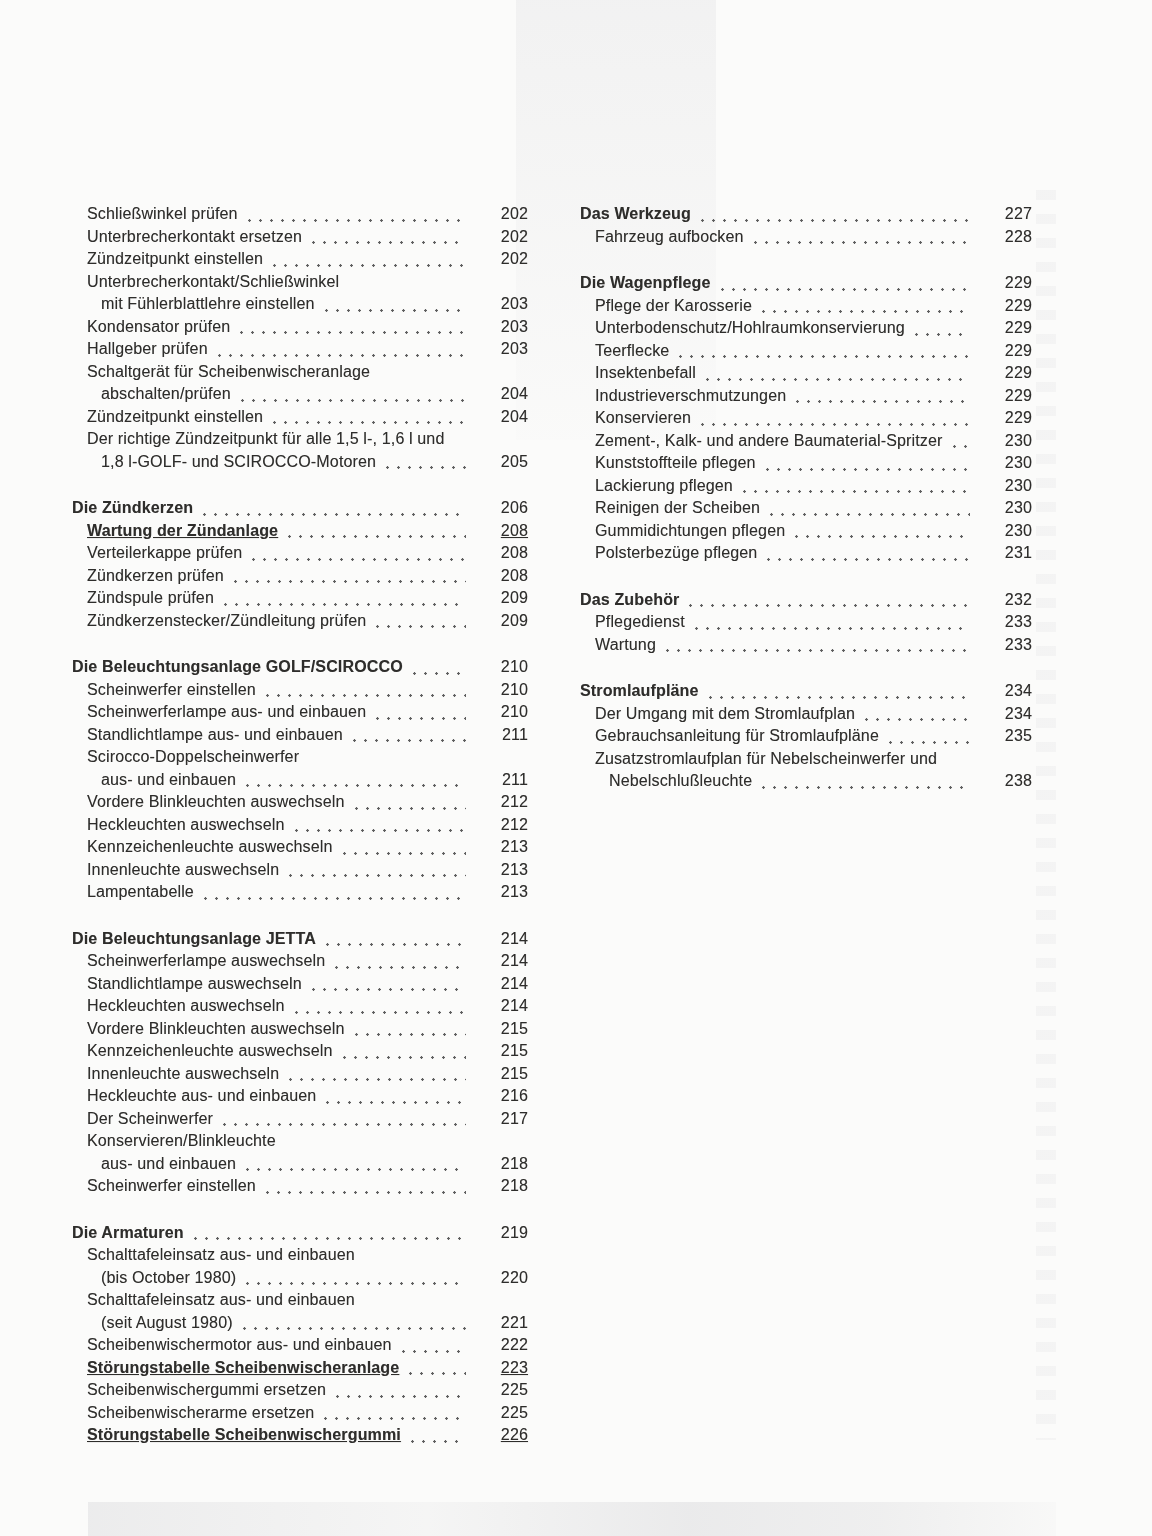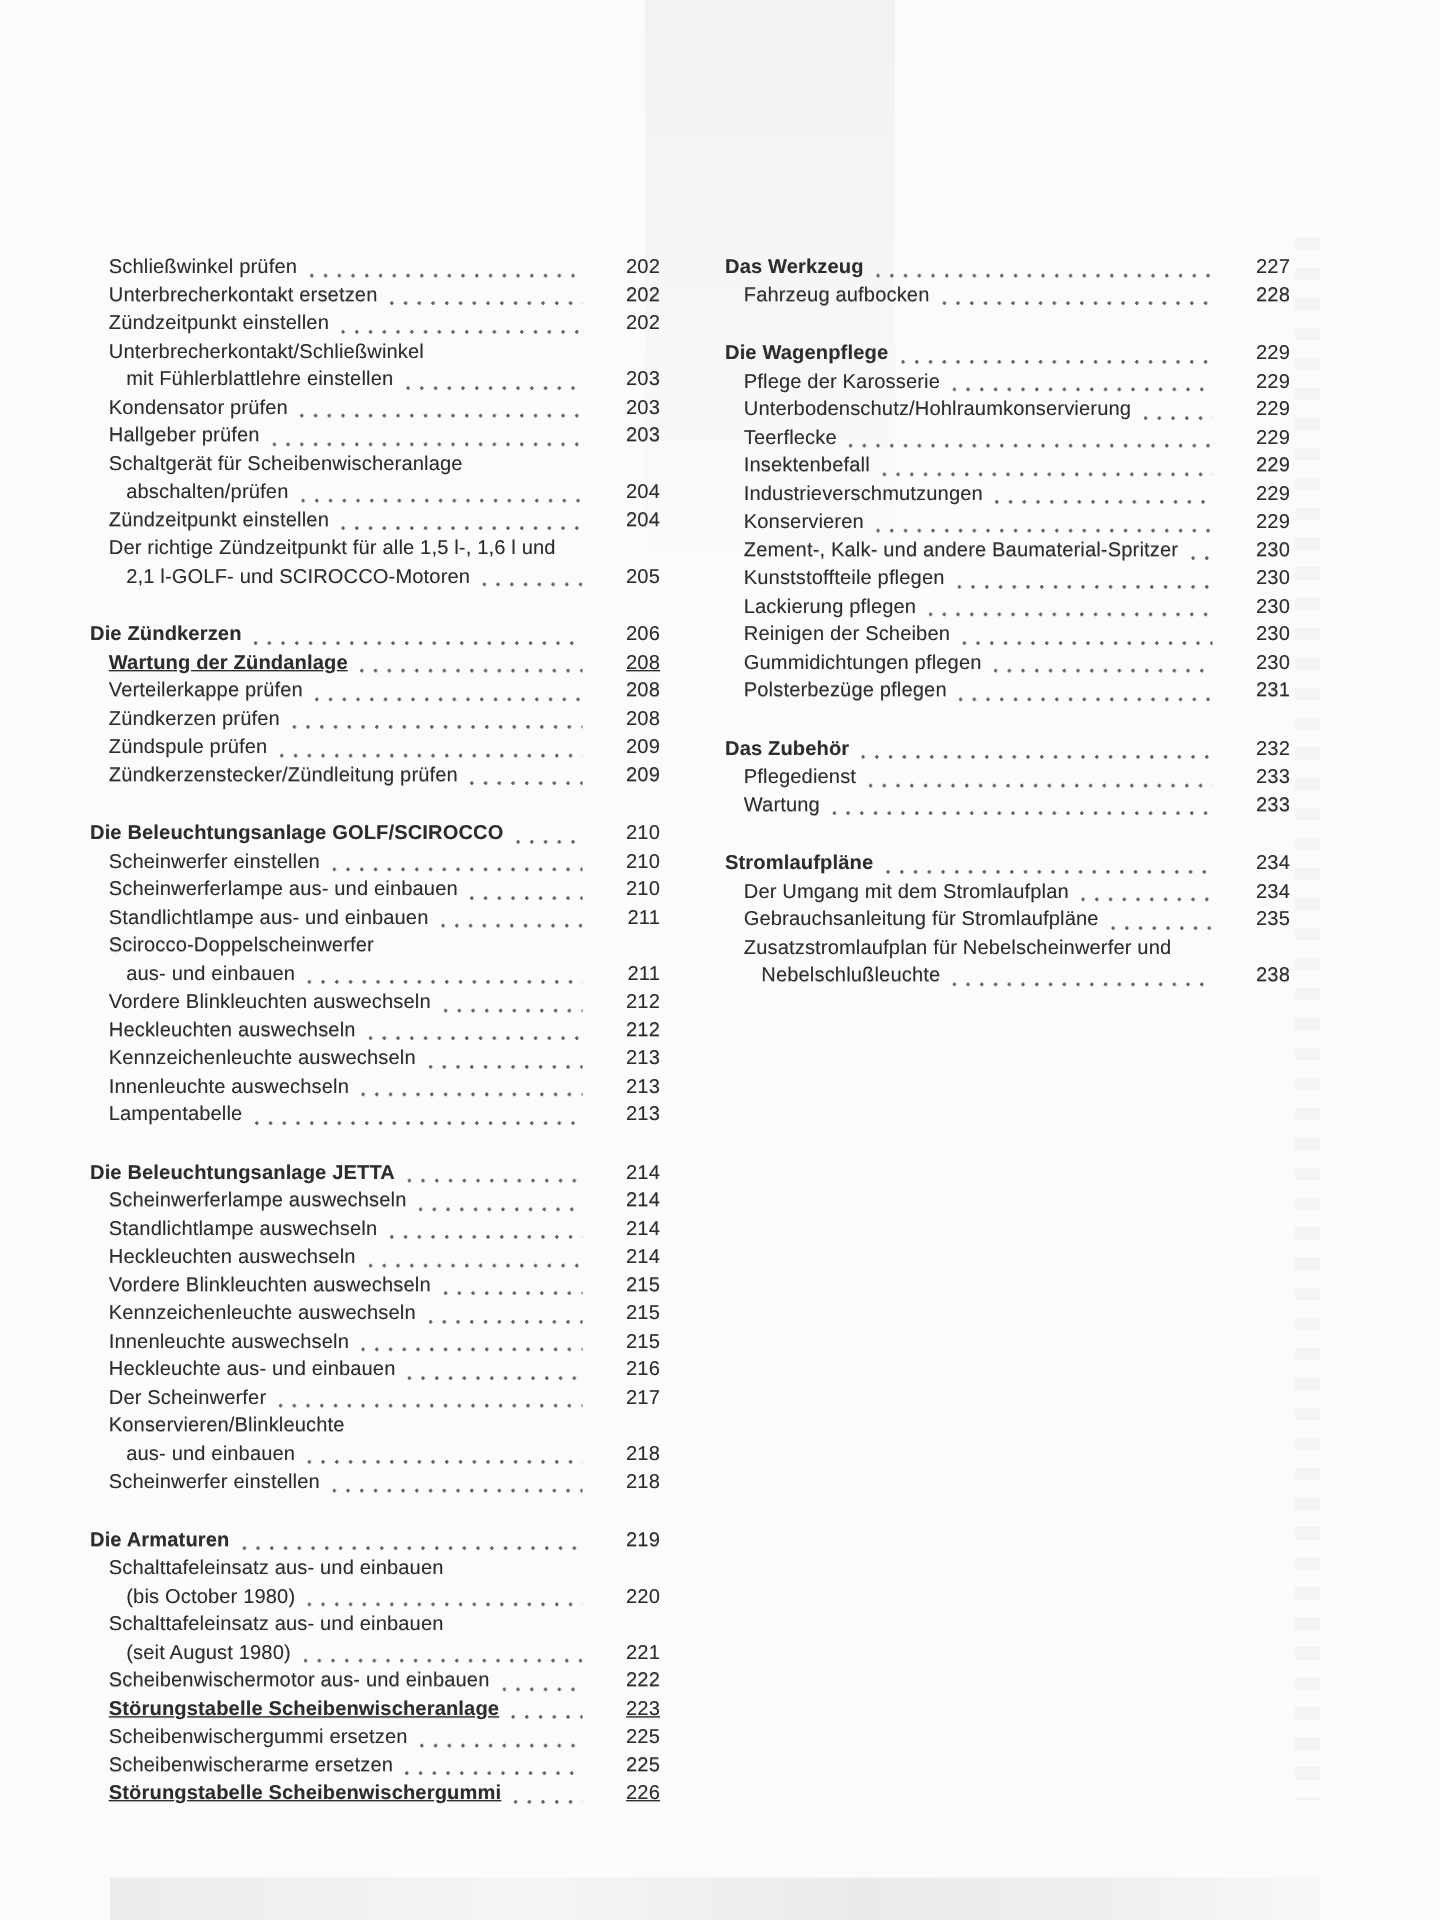--- a/index.html
+++ b/index.html
@@ -133,21 +133,21 @@
         </div>
         <div class="row entry">
           <span class="label">Zündzeitpunkt einstellen</span>
           <span class="dots"></span>
           <span class="pagenum">204</span>
         </div>
         <div class="row entry">
           <span class="label">Der richtige Zündzeitpunkt für alle 1,5 l-, 1,6 l und</span>
         </div>
         <div class="row continuation">
-          <span class="label">2,1 l-GOLF- und SCIROCCO-Motoren</span>
+          <span class="label">1,8 l-GOLF- und SCIROCCO-Motoren</span>
           <span class="dots"></span>
           <span class="pagenum">205</span>
         </div>
       </div>
       <div class="group">
         <div class="row section">
           <span class="label">Die Zündkerzen</span>
           <span class="dots"></span>
           <span class="pagenum">206</span>
         </div>

